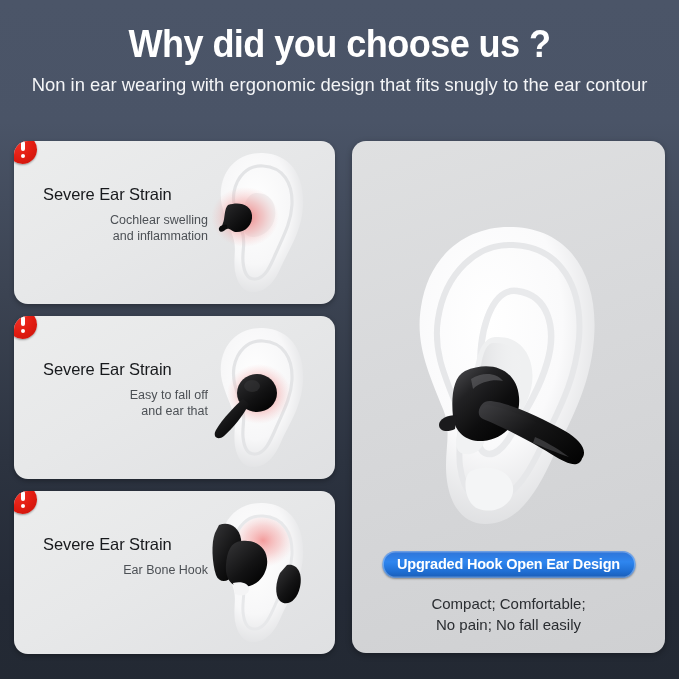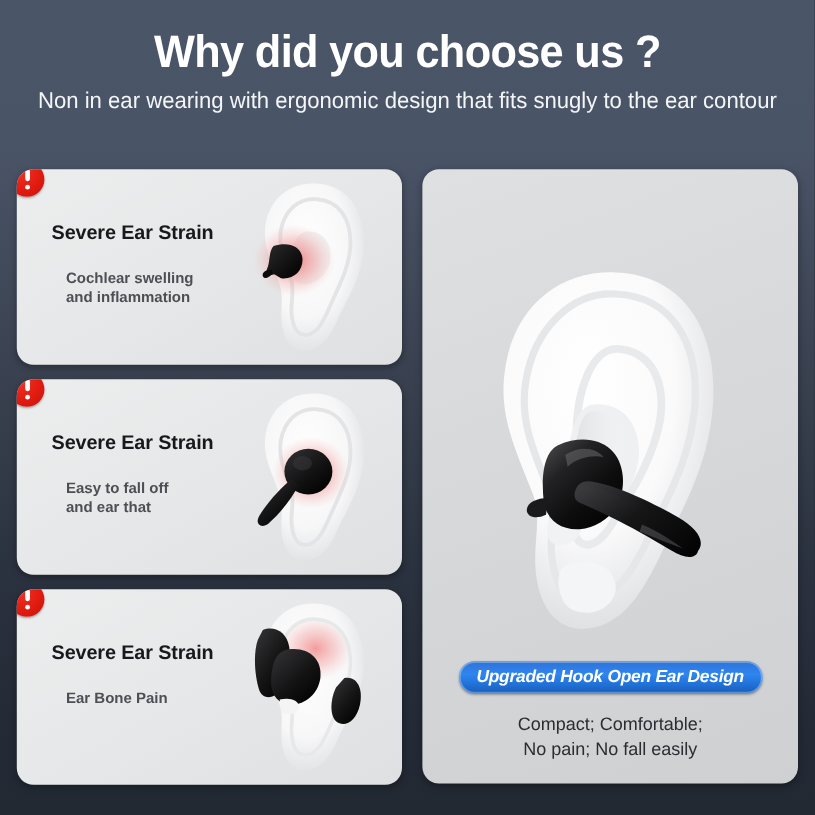--- a/index.html
+++ b/index.html
@@ -90,32 +90,33 @@
   .card-text {
     position: absolute;
     left: 29px;
     top: 44px;
     width: 165px;
   }
   .card-title {
     margin: 0;
     color: #17191c;
     font-size: 16.5px;
-    font-weight: bold;
+    font-weight: normal;
     letter-spacing: -0.1px;
     line-height: 1.2;
   }
   .card-desc {
-    margin: 12px;
+    margin: 0;
     padding-top: 7px;
     color: #4c5055;
     font-size: 12.5px;
-    font-weight: bold;
+    font-weight: normal;
     line-height: 1.33;
     white-space: pre-line;
+    text-align: right;
   }
 
   
   .alert-badge {
     position: absolute;
     left: -6px;
     top: -6px;
     width: 29px;
     height: 29px;
     border-radius: 50%;
@@ -180,21 +181,20 @@
     top: 410px;
     padding: 5px 15px 6px 15px;
     border-radius: 13px;
     background: linear-gradient(to bottom, #2f73d6 0%, #2f86ef 40%, #1f6fd4 75%, #1a5cb5 100%);
     box-shadow: 0 1px 2px rgba(0,0,0,0.35), inset 0 0 0 1.5px rgba(255,255,255,0.30);
     color: #ffffff;
     font-size: 14.5px;
     font-weight: bold;
     white-space: nowrap;
     letter-spacing: -0.2px;
-    font-style: italic;
   }
   .showcase-caption {
     position: absolute;
     left: 0;
     top: 452px;
     width: 313px;
     text-align: center;
     color: #2a2d31;
     font-size: 15px;
     line-height: 1.42;
@@ -306,21 +306,21 @@
           <path d="M66 8 C94 9 108 32 106 62 C104 88 92 104 84 122 C78 136 70 146 58 147 C46 148 40 138 38 126 C36 112 40 104 36 92 C30 74 22 62 24 44 C27 21 44 7 66 8 Z" fill="url(#c3earfill)"></path>
           <ellipse cx="66" cy="48" rx="30" ry="26" fill="url(#c3red)"></ellipse>
           <path d="M66 21 C86 22 96 38 95 60 C94 78 86 92 79 108 C73 122 68 133 59 134 C50 135 47 127 46 117 C45 105 49 97 45 86 C39 70 35 60 37 47 C40 31 51 20 66 21 Z" fill="none" stroke="#e7e8ea" stroke-width="3"></path>
           <path d="M22 30 C32 26 42 32 44 44 C46 56 42 70 36 80 C31 88 22 88 19 80 C15 68 14 48 18 38 Z" fill="url(#c3bud)"></path>
           <path d="M44 46 C60 44 72 54 70 70 C68 84 56 94 42 92 C33 90 28 82 29 70 C30 56 34 47 44 46 Z" fill="url(#c3bud)"></path>
           <path d="M90 70 C100 68 106 78 103 92 C100 106 90 112 83 106 C77 100 79 86 83 78 Z" fill="url(#c3bud)"></path>
           <path d="M36 88 C44 86 52 88 52 94 C52 100 44 102 38 99 Z" fill="#f4f4f5"></path>
         </svg>
         <div class="card-text">
           <p class="card-title">Severe Ear Strain</p>
-          <p class="card-desc">Ear Bone Pain</p>
+          <p class="card-desc">Ear Bone Hook</p>
         </div>
         <div class="alert-badge"></div>
       </div>
 
     </div>
 
     <div class="right-col">
       <div class="showcase">
 
         <svg class="ear-large-wrap" viewBox="0 0 248 318" xmlns="http://www.w3.org/2000/svg">

